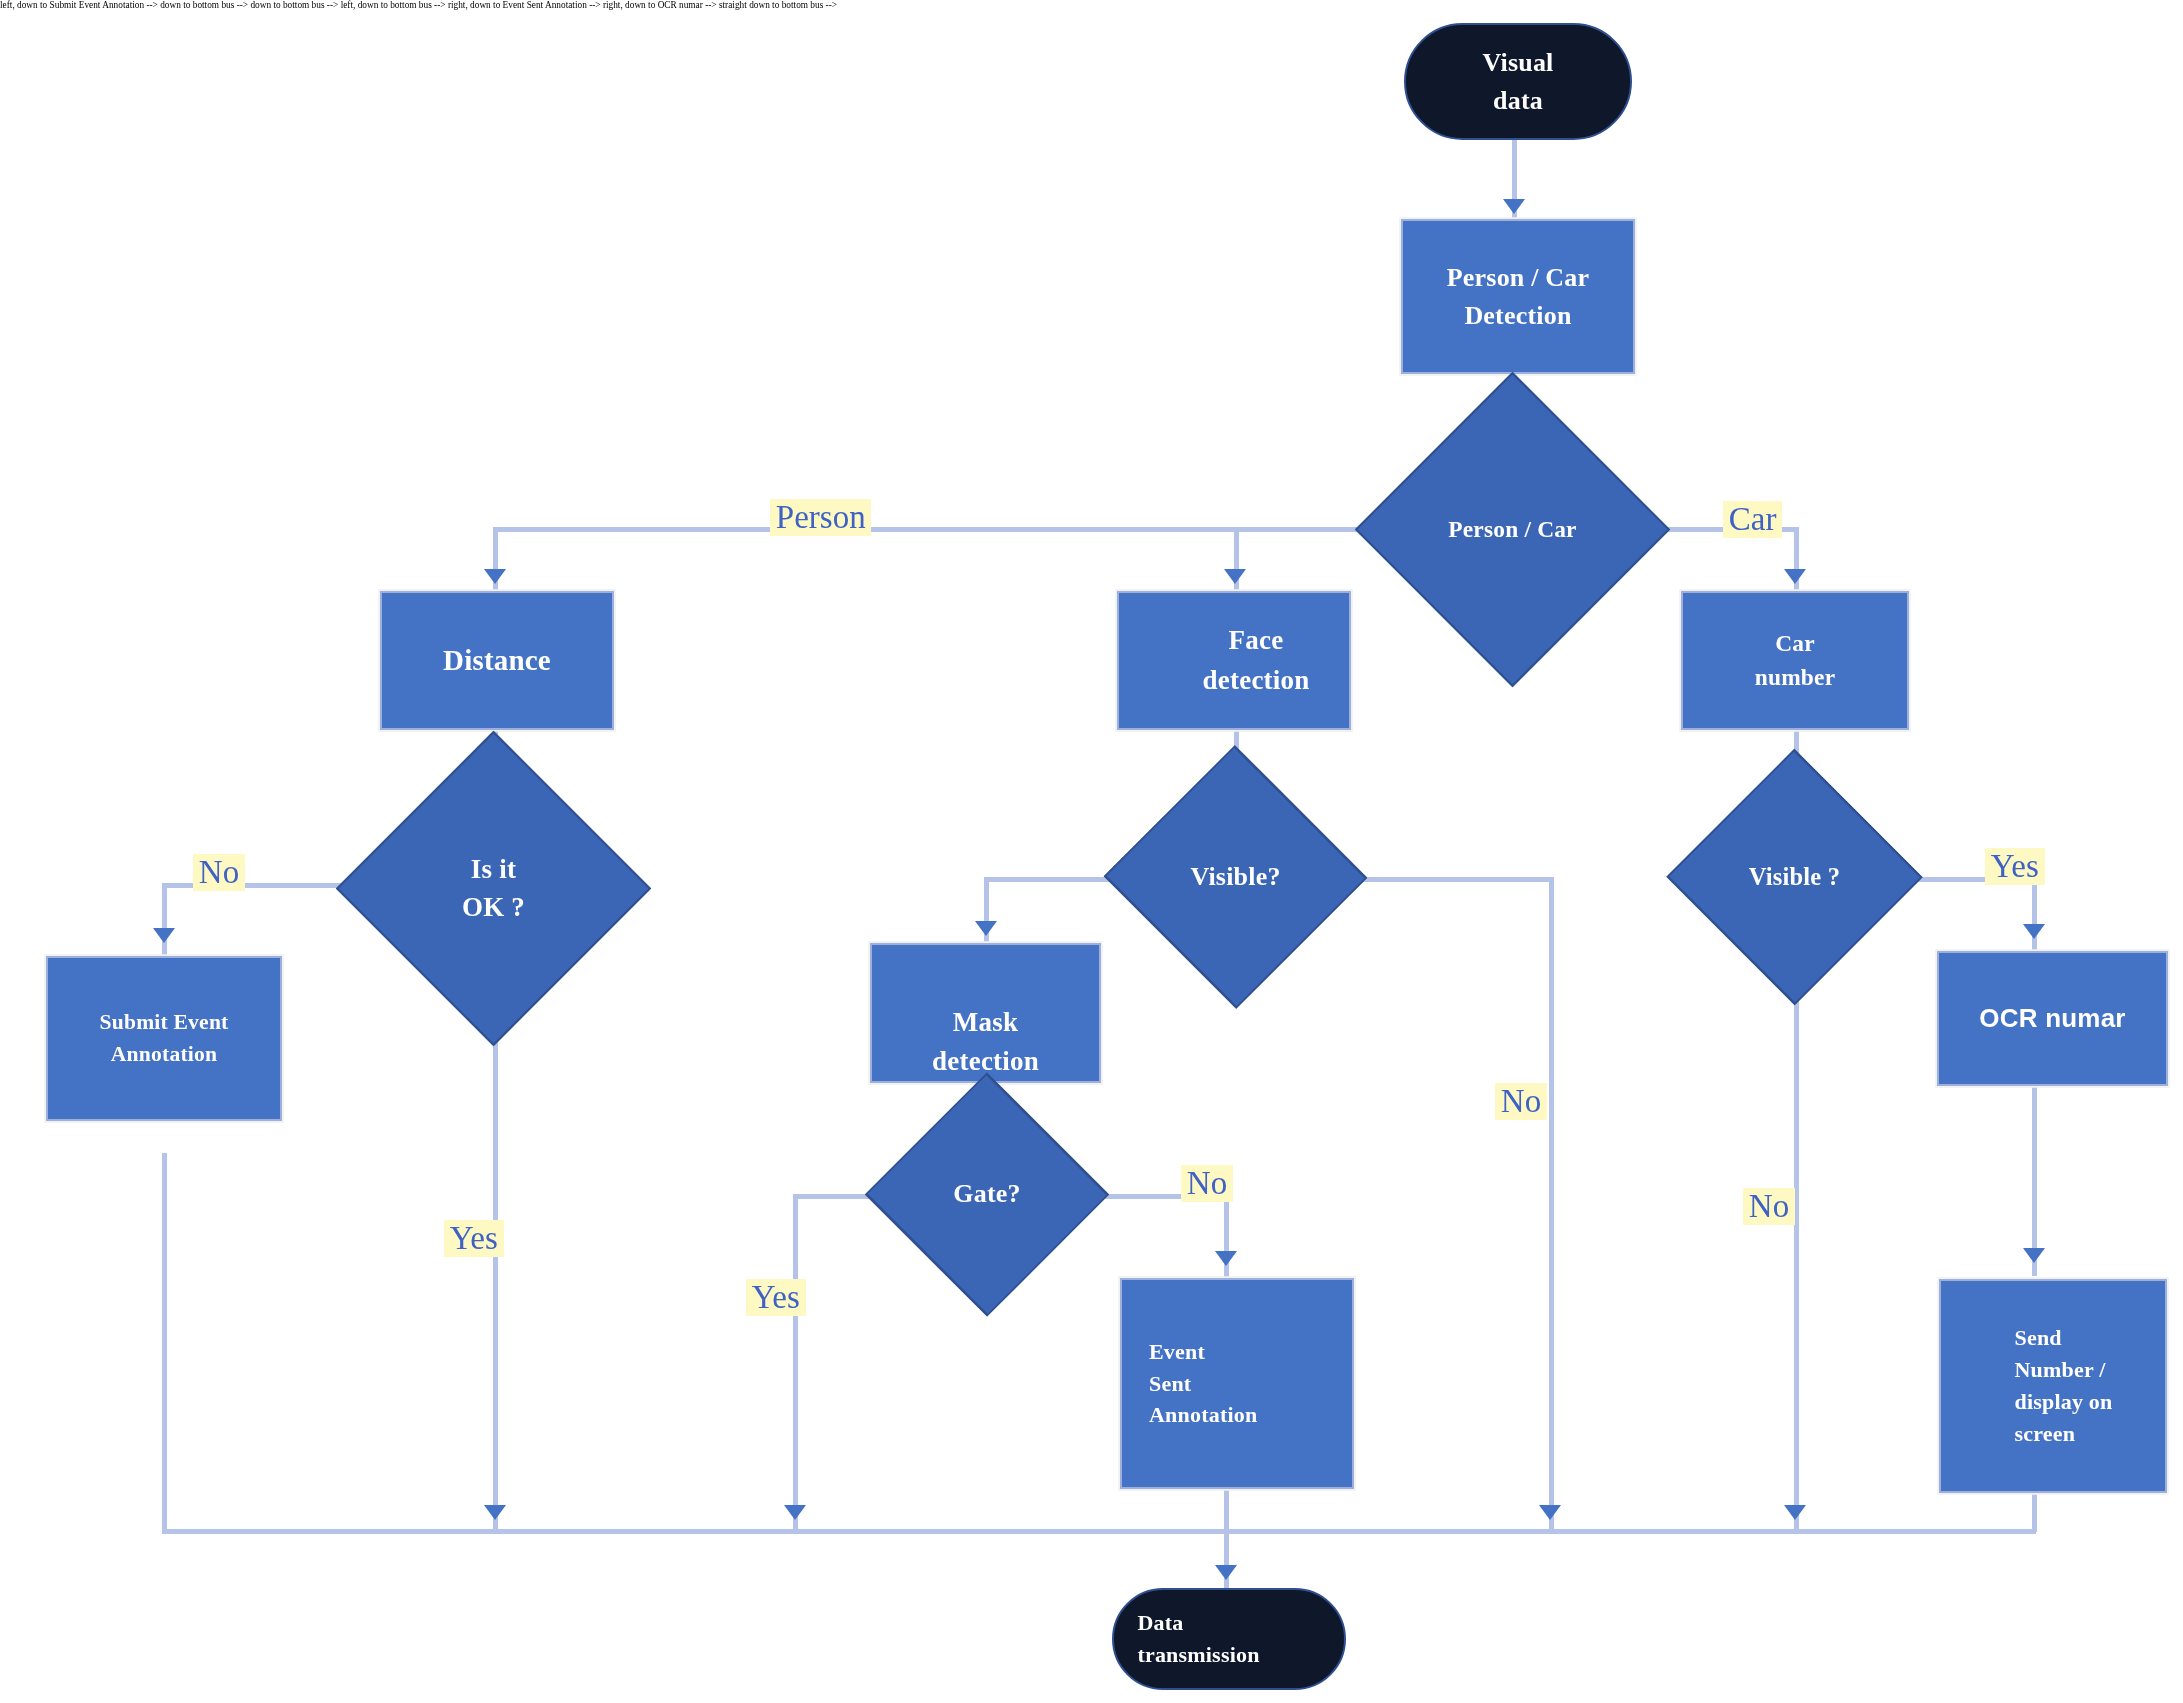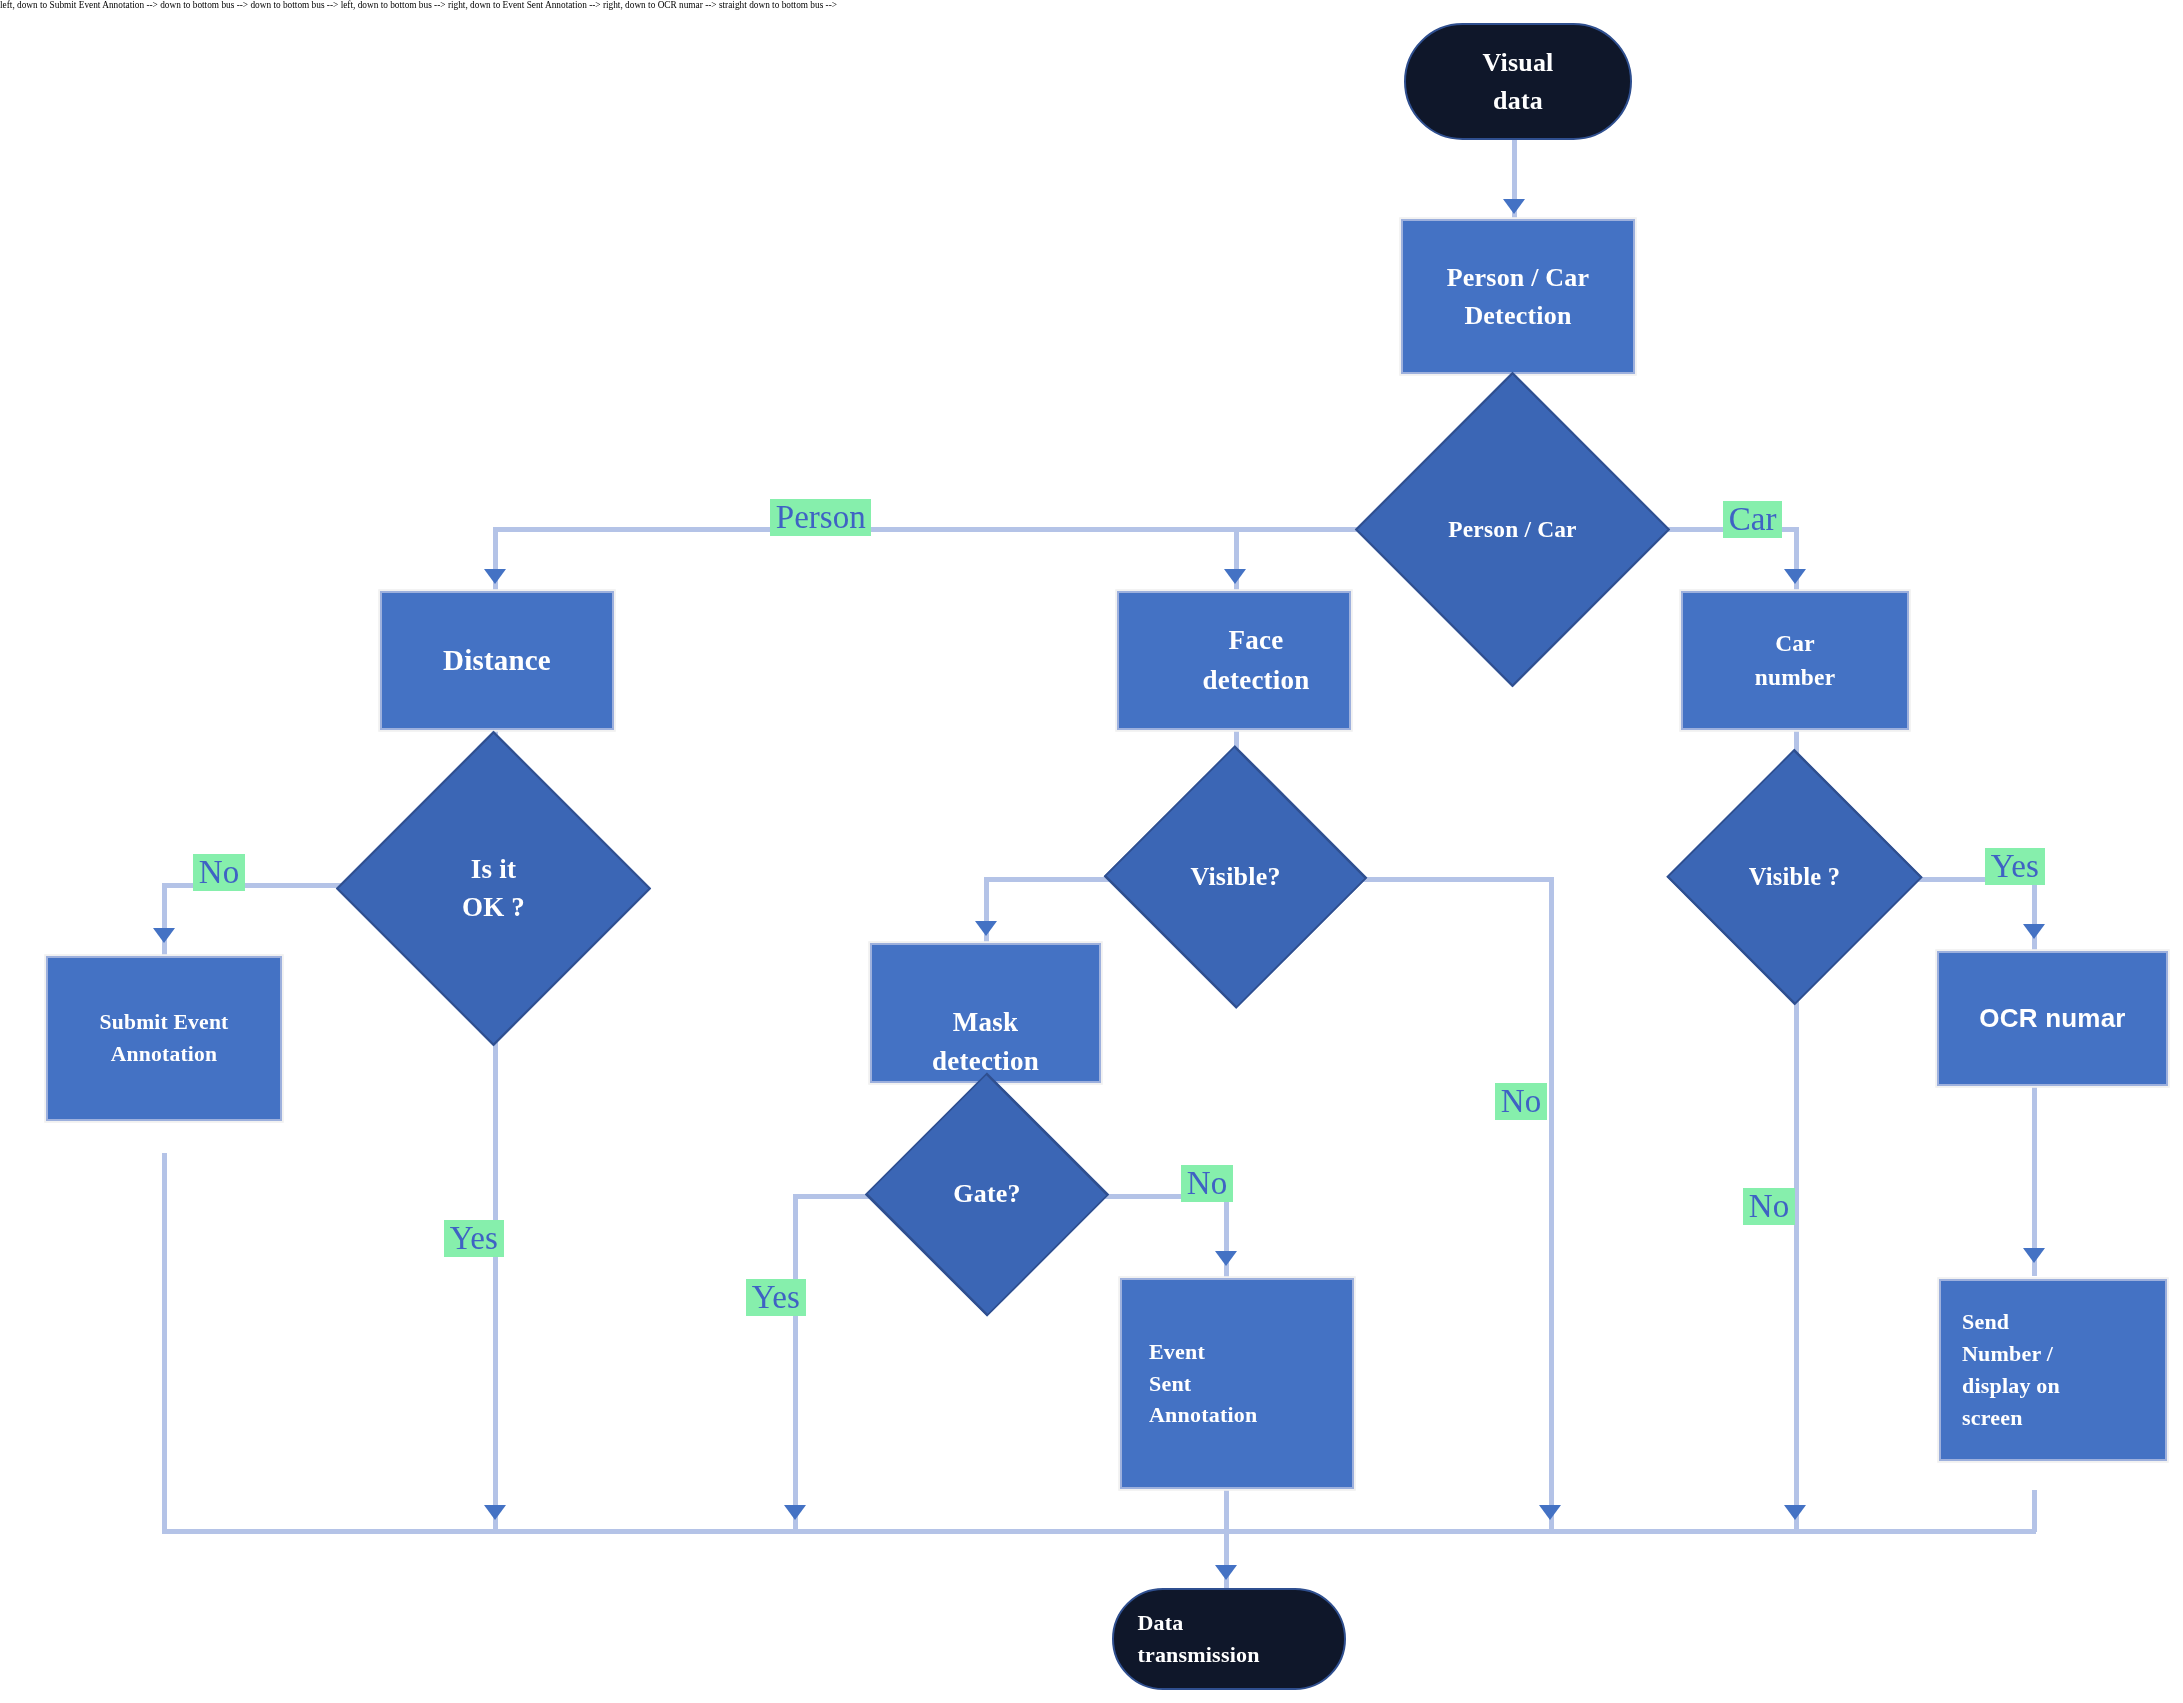--- a/index.html
+++ b/index.html
@@ -80,21 +80,21 @@
   .arrow.down {
     border-left: 11.7px solid transparent;
     border-right: 11.7px solid transparent;
     border-top: 15px solid #4472c4;
   }
   
   .elabel {
     position: absolute;
     color: #3f62c4;
     font-weight: normal;
-    background: #86efac;
+    background: #fef9c3;
     padding: 0 5.8px;
     white-space: nowrap;
     z-index: 3;
     font-family: "Liberation Serif", "DejaVu Serif", serif;
   }
   .sans { font-family: "Liberation Sans", "DejaVu Sans", sans-serif; }
 </style>
 </head>
 <body>
 
@@ -289,22 +289,22 @@
       <span style="white-space:pre-line;">Visible ?</span>
     </div>
   </div>
 
   
   <div class="node rect sans" style="left:1937px; top:951px; width:231px; height:135px; font-size:26px;">
     <span style="white-space:pre-line;">OCR numar</span>
   </div>
 
   
-  <div class="node rect" style="left:1939px; top:1279px; width:228px; height:182px; font-size:22px;
-              justify-content:flex-start; padding-left:21px; text-align:left;">
+  <div class="node rect" style="left:1939px; top:1279px; width:228px; height:214px; font-size:22px;
+              justify-content:center; padding-left:21px; text-align:left;">
     <span style="white-space:pre-line;">Send
 Number /
 display on
 screen</span>
   </div>
 
   
   <div class="node term" style="left:1112px; top:1588px; width:234px; height:102px; font-size:22px;
               justify-content:flex-start; padding-left:23.4px; text-align:left;">
     <span style="white-space:pre-line;">Data

